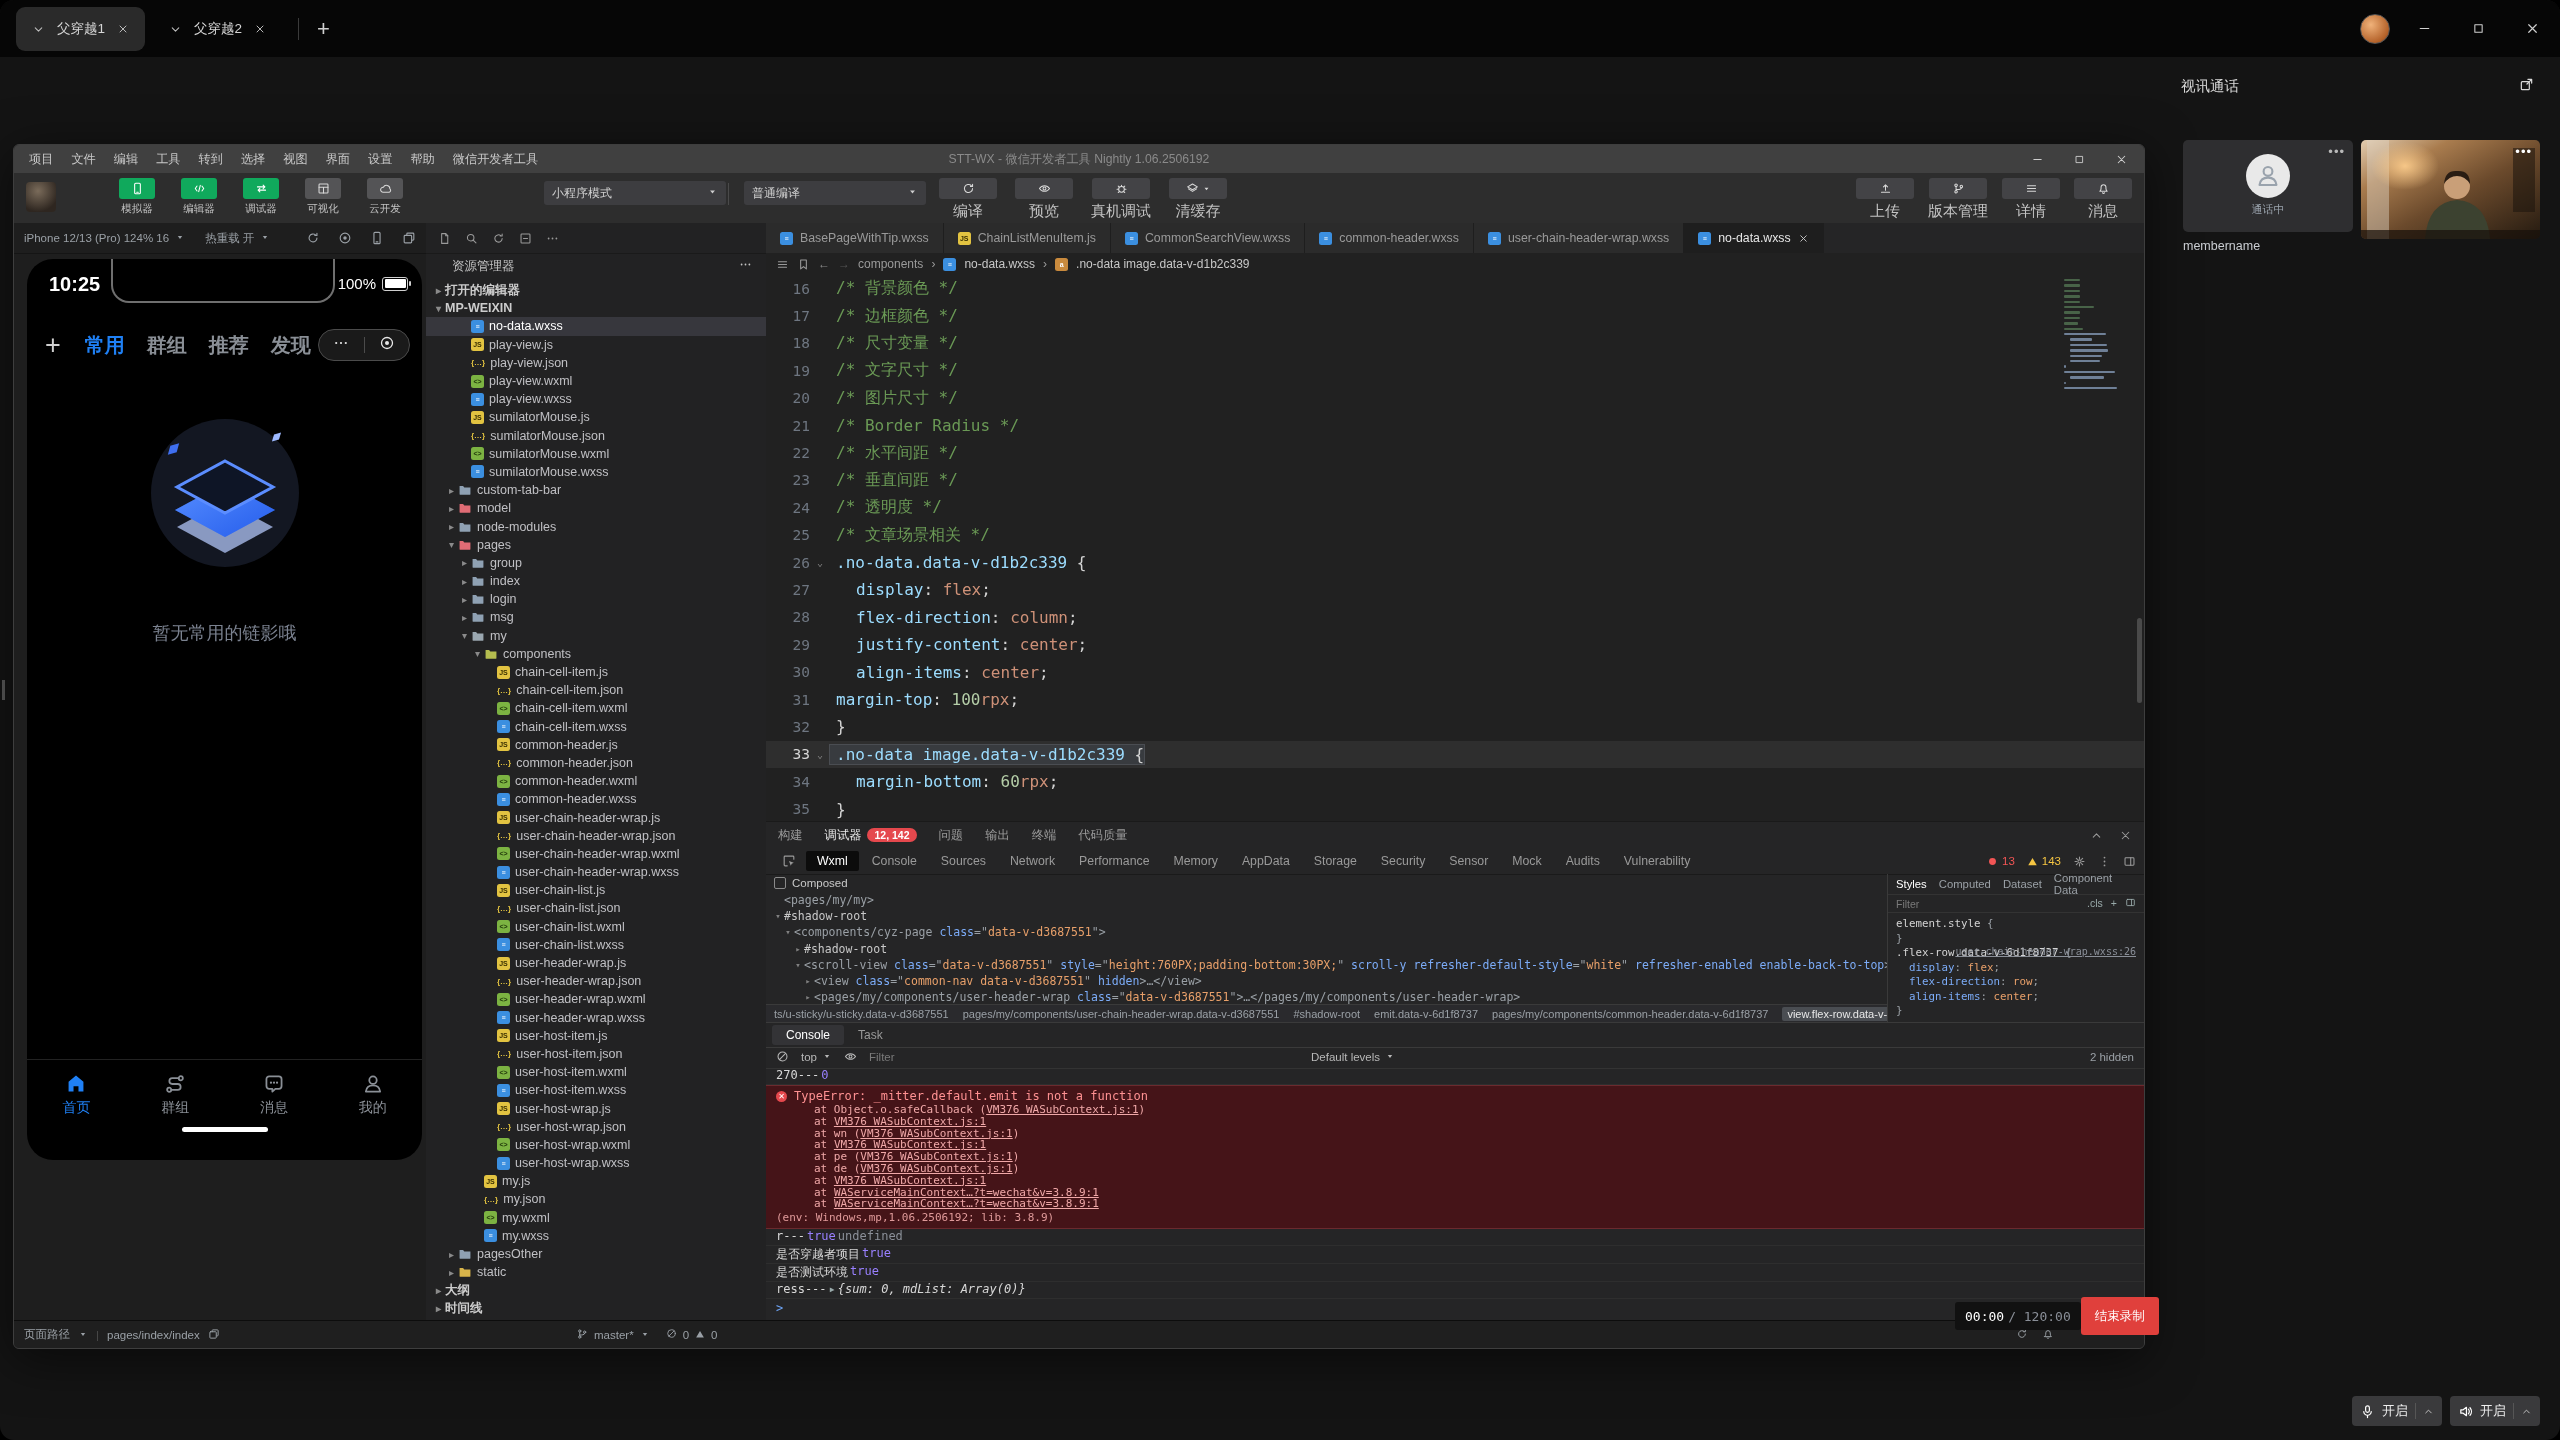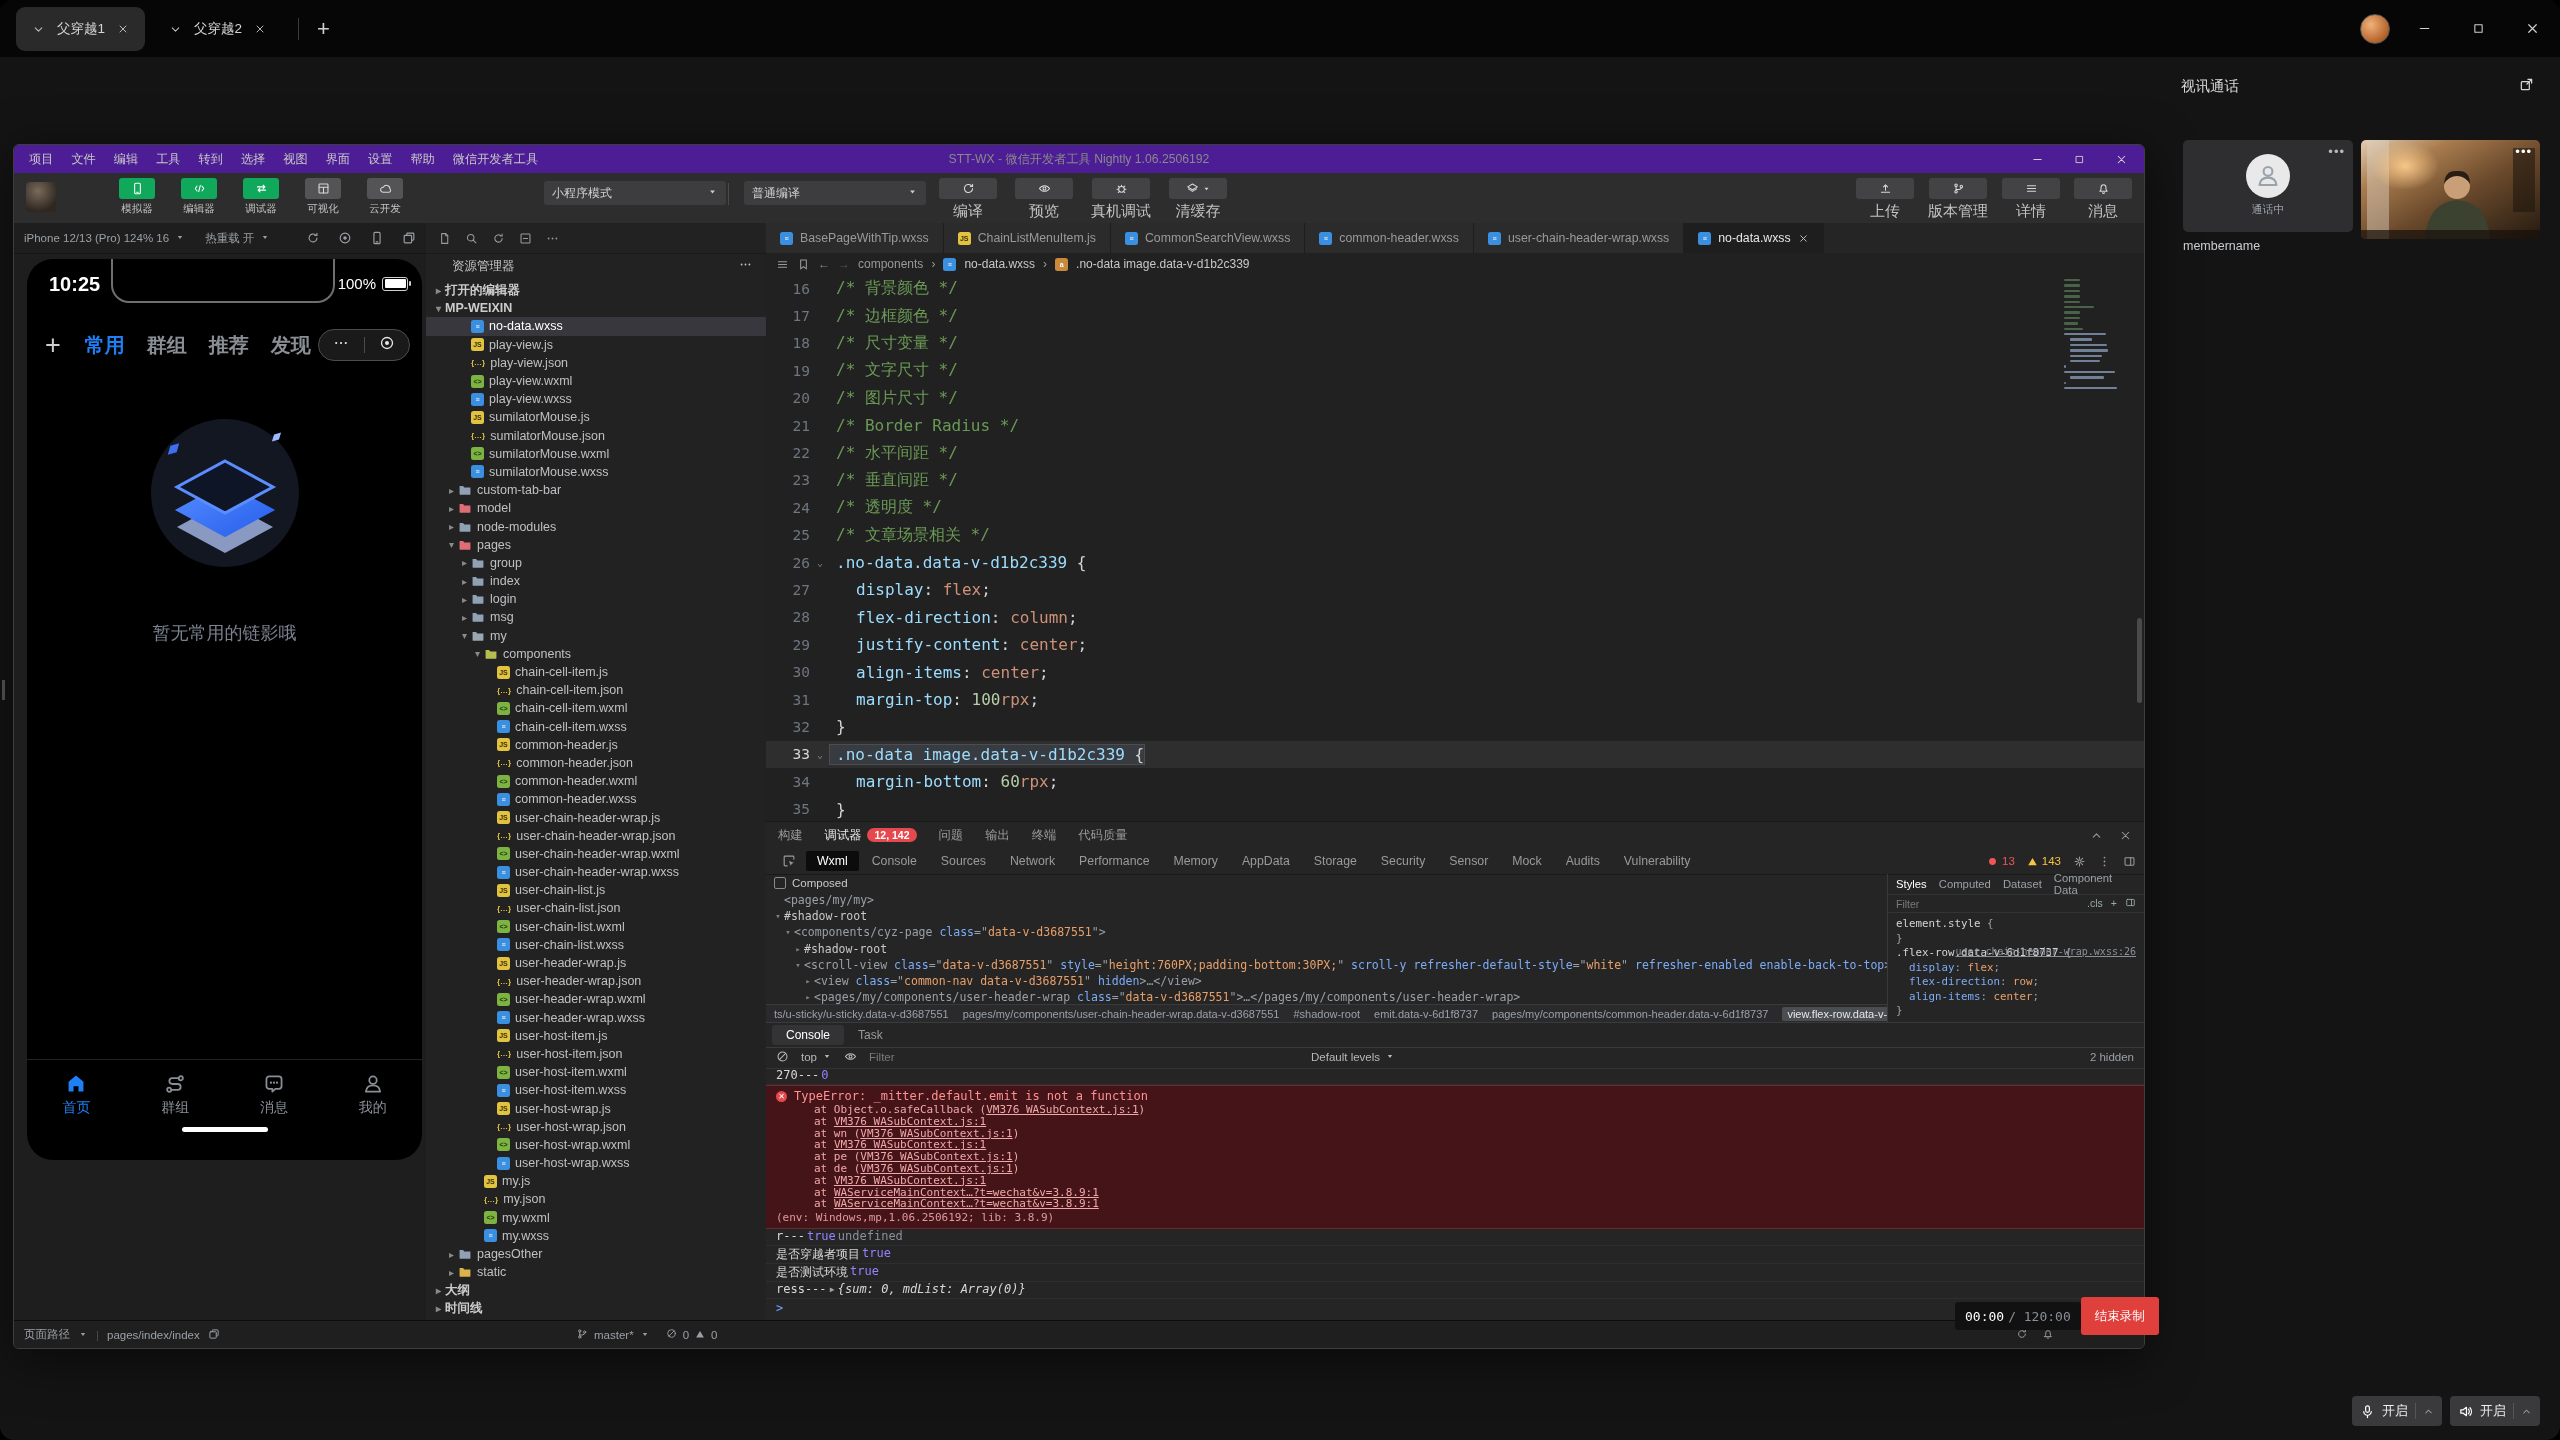--- a/index.html
+++ b/index.html
@@ -11,21 +11,21 @@
   #app-tabs{position:absolute;left:16px;top:6px;display:flex;align-items:center;height:46px;}
   .wtab{display:flex;align-items:center;gap:12px;height:44px;padding:0 16px;border-radius:9px;color:#d6d6d6;font-size:13.5px;margin-right:8px;}
   .wtab.active{background:#2a2a2a;}
   .tab-div{width:1px;height:22px;background:#3a3a3a;margin:0 8px;}
   .plus-btn{color:#cfcfcf;font-size:22px;padding:0 10px;cursor:default;}
   .tb-right{position:absolute;right:8px;top:0;height:57px;display:flex;align-items:center;gap:14px;}
   .tb-avatar{width:28px;height:28px;border-radius:50%;background:radial-gradient(circle at 35% 35%,#f0b27a,#b4622a 70%,#6e3a16);border:1px solid #555;}
   .winbtn{width:40px;height:30px;display:flex;align-items:center;justify-content:center;color:#cfcfcf;}
   
   .devtools{position:absolute;left:13px;top:144px;width:2130px;height:1203px;background:#252526;border:1px solid #3e3e3e;border-radius:6px;box-shadow:0 10px 50px rgba(0,0,0,.55);overflow:hidden;}
-  .dt-titlebar{position:absolute;top:0;left:0;right:0;height:28px;background:#4c1d95;}
+  .dt-titlebar{position:absolute;top:0;left:0;right:0;height:28px;background:#404040;}
   #dt-menus{position:absolute;left:6px;top:0;height:28px;display:flex;align-items:center;}
   .menu-item{padding:0 9px;font-size:12.2px;color:#c8c8c8;}
   .dt-title{position:absolute;left:0;right:0;top:0;height:28px;line-height:28px;text-align:center;color:#8a8a8a;font-size:12.2px;pointer-events:none;}
   .dt-winctl{position:absolute;right:6px;top:0;height:28px;display:flex;align-items:center;gap:8px;color:#bdbdbd;}
   .dt-winctl .winbtn{width:34px;height:24px;}
   .dt-toolbar{position:absolute;top:28px;left:0;right:0;height:50px;background:#2d2d2d;border-bottom:1px solid #1d1d1d;}
   .tb-av2{position:absolute;left:12px;top:9px;width:30px;height:30px;border-radius:4px;background:radial-gradient(circle at 40% 30%,#7a6b5a,#2e2620 75%);}
   #toggles{position:absolute;left:98px;top:5px;display:flex;gap:12px;}
   .tgl{display:flex;flex-direction:column;align-items:center;width:50px;}
   .tgl-btn{width:36px;height:21px;border-radius:3px;display:flex;align-items:center;justify-content:center;color:#fff;}
@@ -1025,21 +1025,21 @@
               <span class="ctext" style="margin-left: 20px;"><span class="ck-k">justify-content</span><span class="ck-p">: </span><span class="ck-v">center</span><span class="ck-p">;</span></span>
             </div>
             <div class="cline">
               <span class="lnum">30</span>
               <span class="cfold"></span>
               <span class="ctext" style="margin-left: 20px;"><span class="ck-k">align-items</span><span class="ck-p">: </span><span class="ck-v">center</span><span class="ck-p">;</span></span>
             </div>
             <div class="cline">
               <span class="lnum">31</span>
               <span class="cfold"></span>
-              <span class="ctext" style="margin-left: 20px;"><span class="ck-k">margin-top</span><span class="ck-p">: </span><span class="ck-n">100</span><span class="ck-v">rpx</span><span class="ck-p">;</span></span>
+              <span class="ctext" style=""><span class="ck-k">margin-top</span><span class="ck-p">: </span><span class="ck-n">100</span><span class="ck-v">rpx</span><span class="ck-p">;</span></span>
             </div>
             <div class="cline">
               <span class="lnum">32</span>
               <span class="cfold"></span>
               <span class="ctext"><span class="ck-p">}</span></span>
             </div>
             <div class="cline cur">
               <span class="lnum">33</span>
               <span class="cfold">⌄</span>
               <span class="ctext"><span class="ck-s">.no-data image.data-v-d1b2c339</span><span class="ck-p"> {</span></span>

